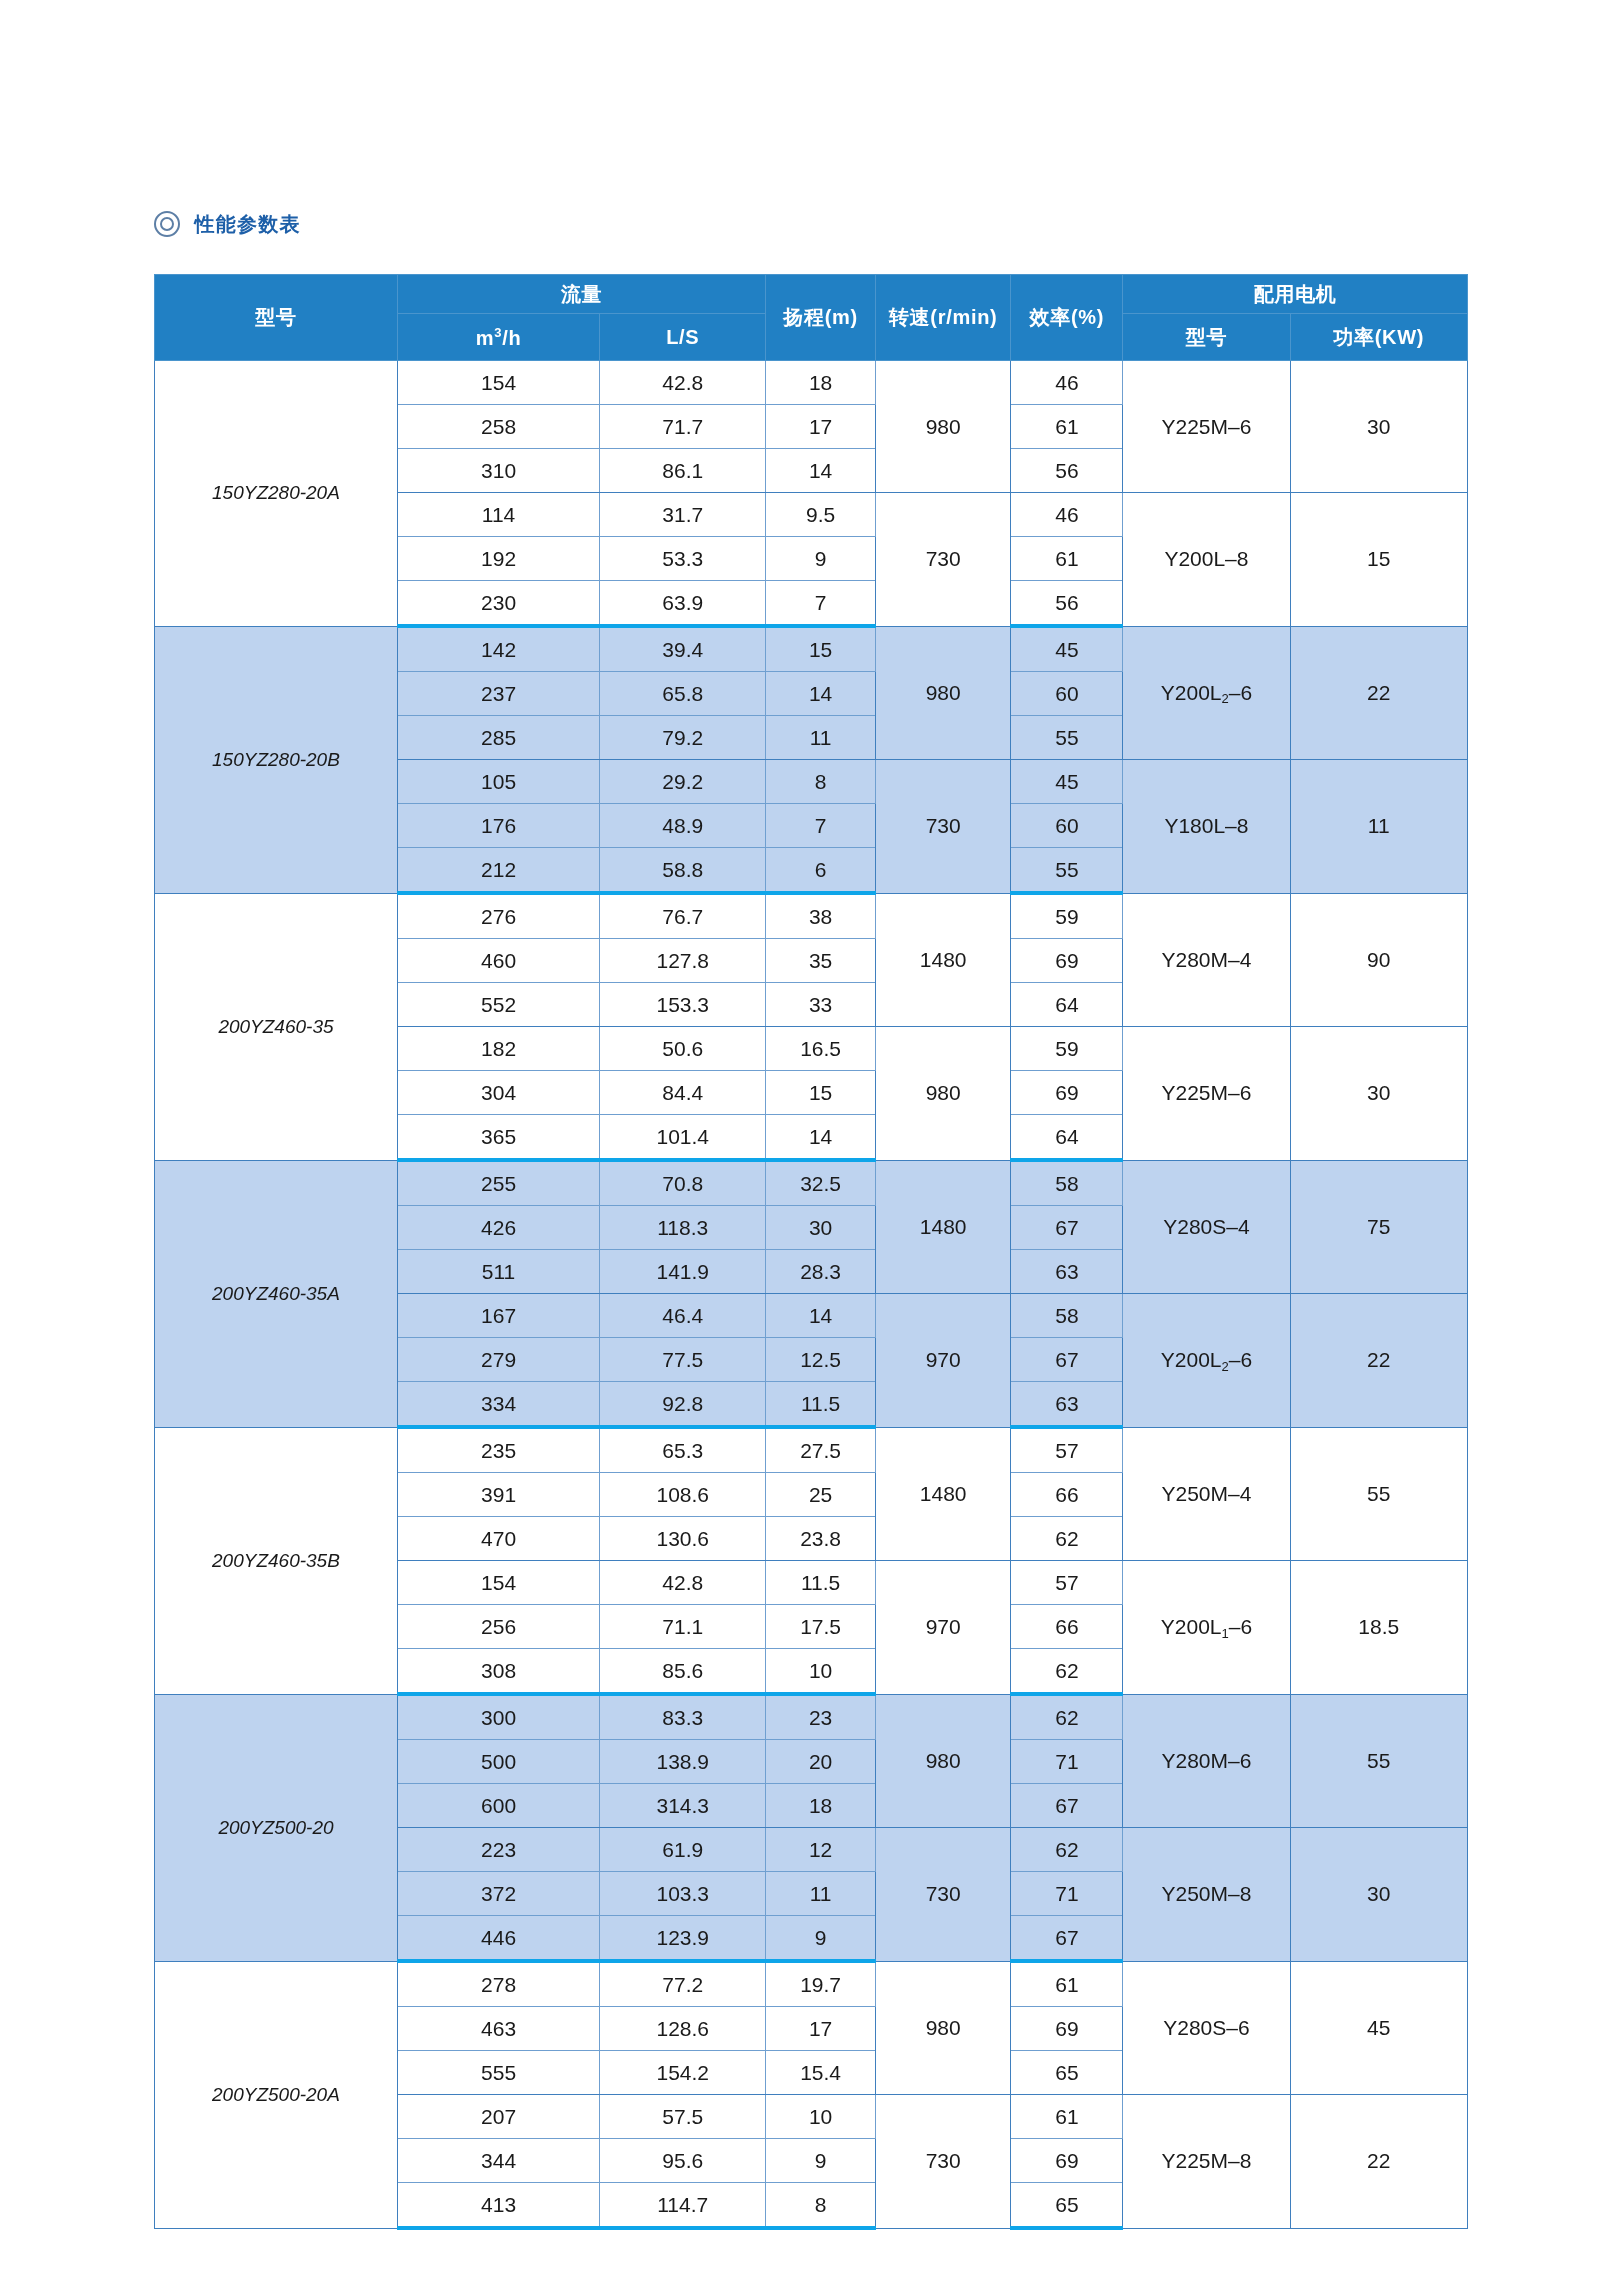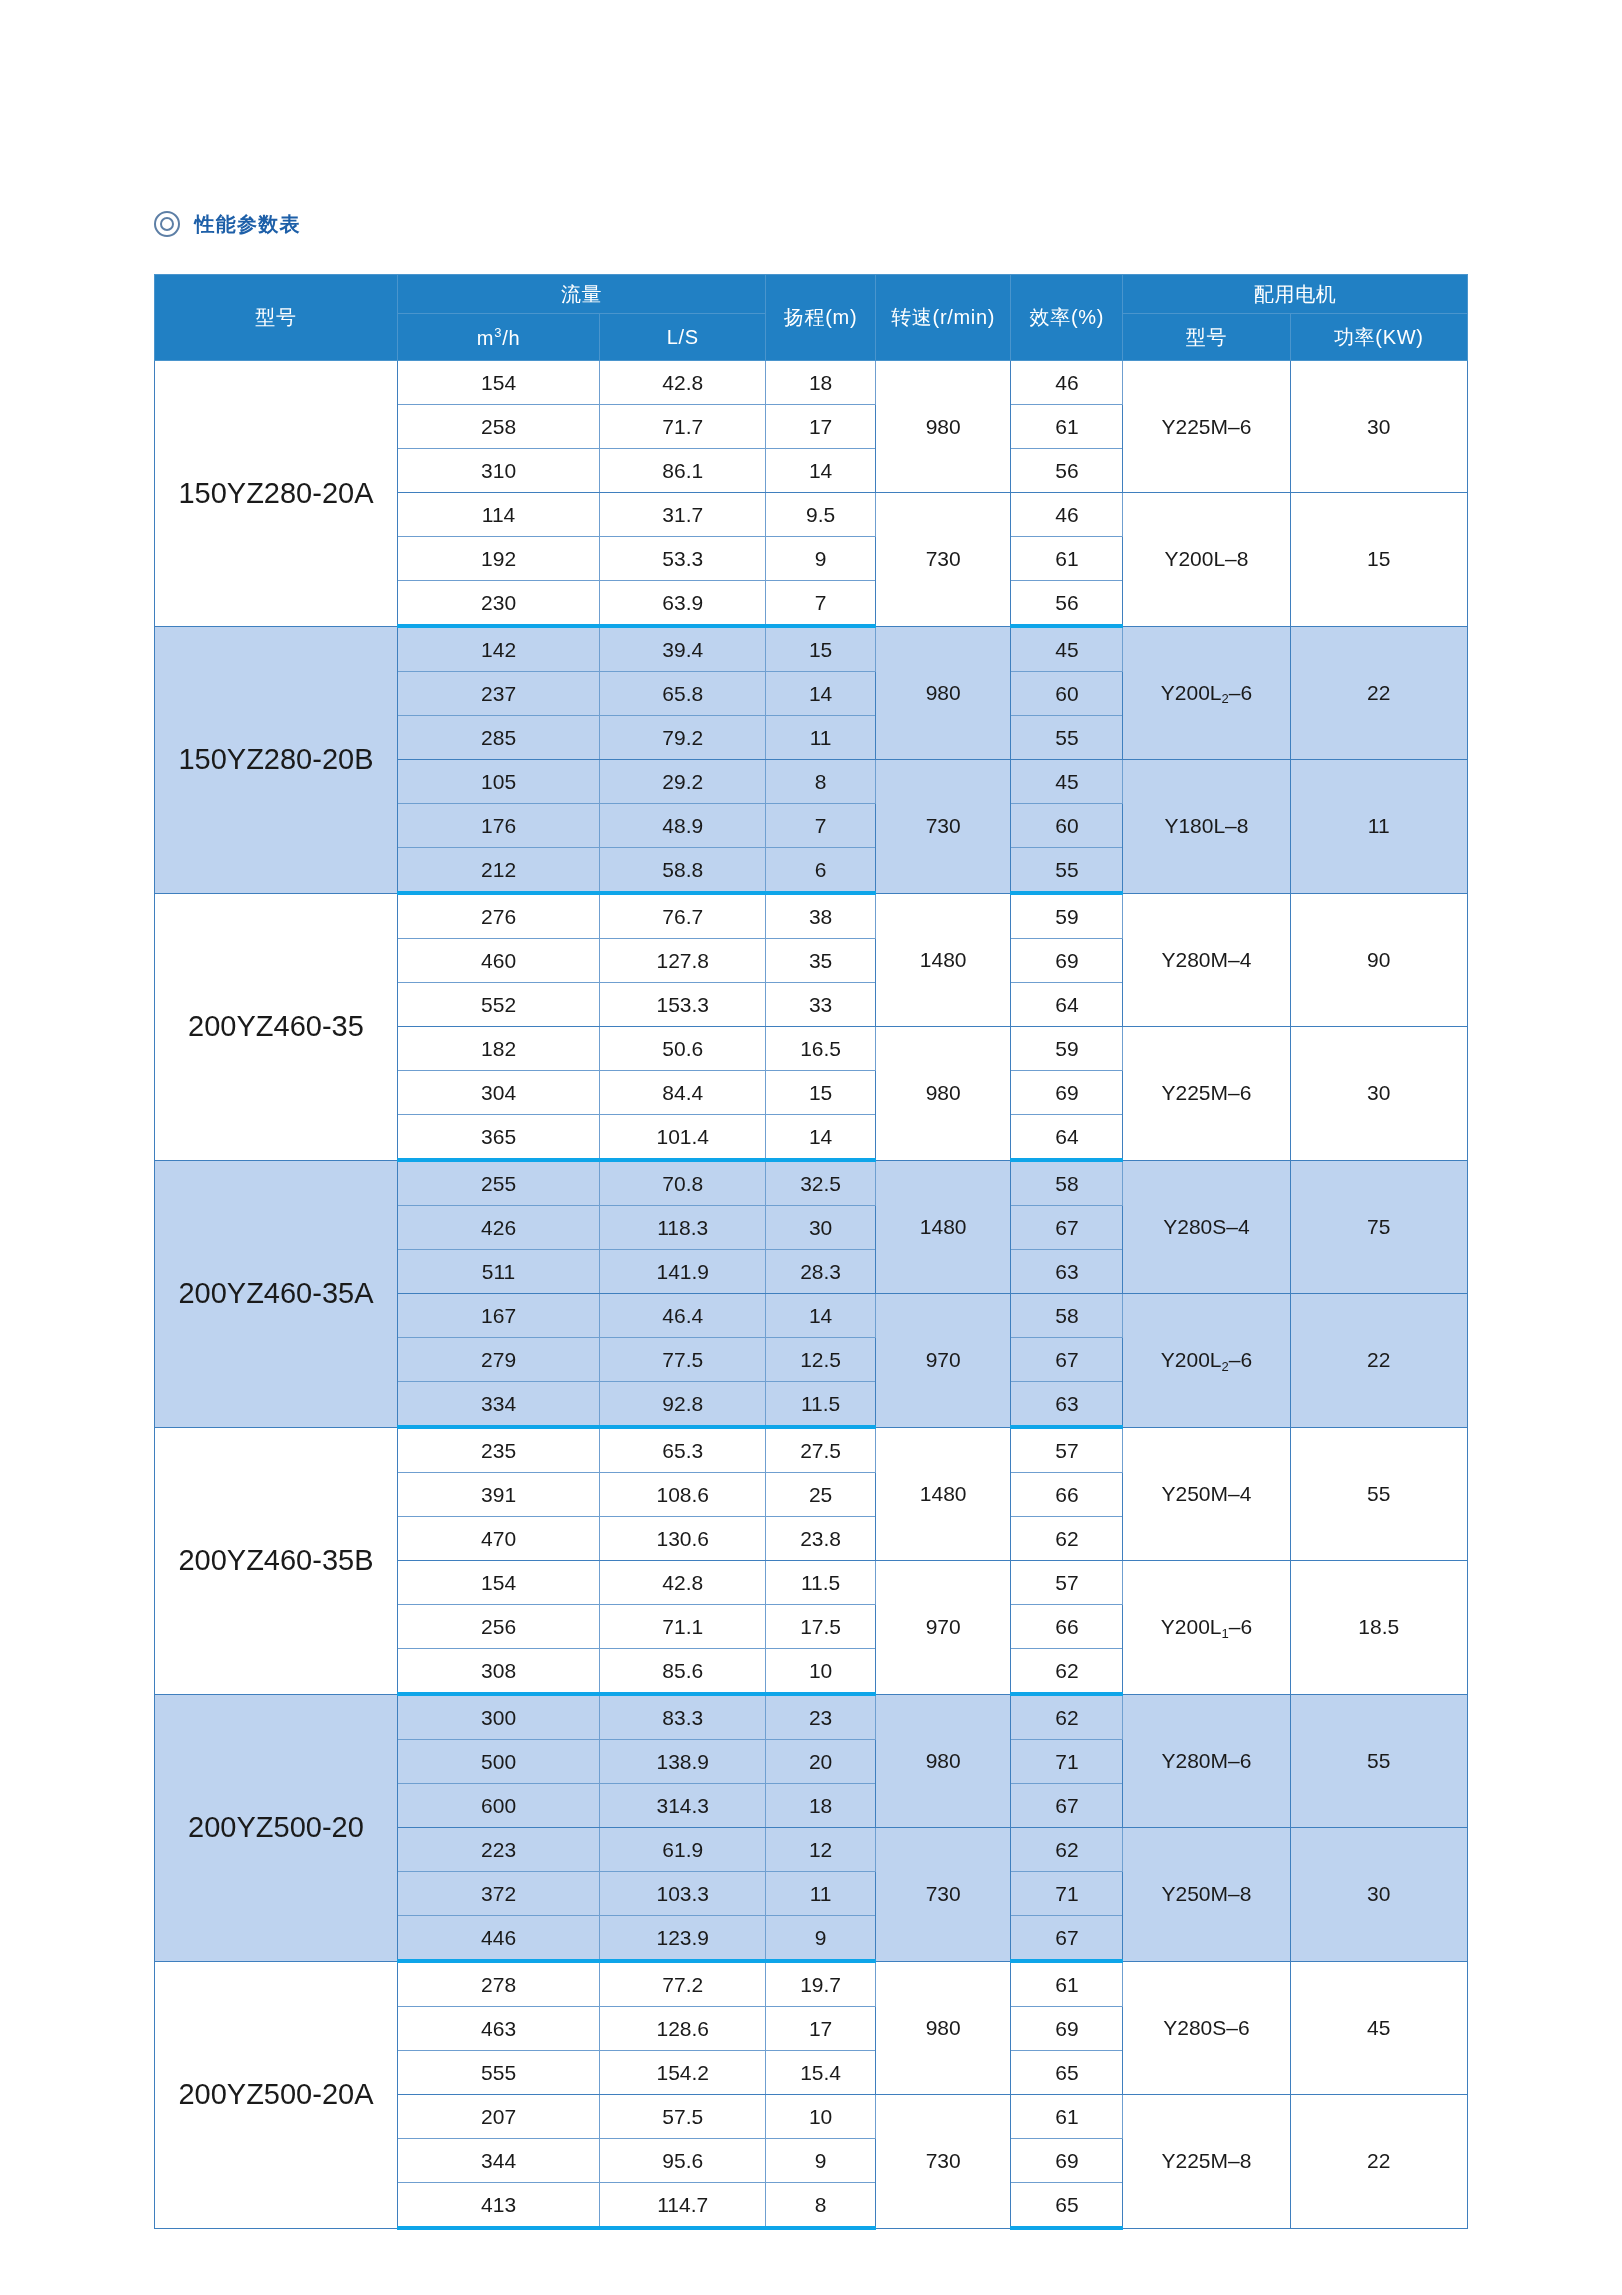--- a/index.html
+++ b/index.html
@@ -66,38 +66,39 @@
     text-align: center;
     vertical-align: middle;
     padding: 0;
   }
 
   
   .spec-table thead th {
     background: #2180c4;
     color: #ffffff;
     font-size: 20px;
-    font-weight: normal;
+    font-weight: bold;
     letter-spacing: 0.7px;
     border-color: #4a95cd;
   }
   .spec-table thead th.hdr-tall { height: 84px; }
   .spec-table thead th.hdr-top  { height: 38px; }
   .spec-table thead th.hdr-sub  { height: 46px; text-align: center; }
 
   
   .spec-table tbody td {
     height: 43px;
     font-size: 21px;
     color: #1a1a1a;
     border-color: #6f9fd0;
   }
   .spec-table tbody td.model-cell {
-    font-size: 29px;
+    font-size: 19px;
     border-color: #3f7fbe;
+    font-style: italic;
   }
   .spec-table tbody td.rpm-cell,
   .spec-table tbody td.motor-cell,
   .spec-table tbody td.power-cell {
     border-color: #3f7fbe;
   }
 
   
   tr.shade td { background: #bed3ef; }
   tr.plain td { background: #ffffff; }

